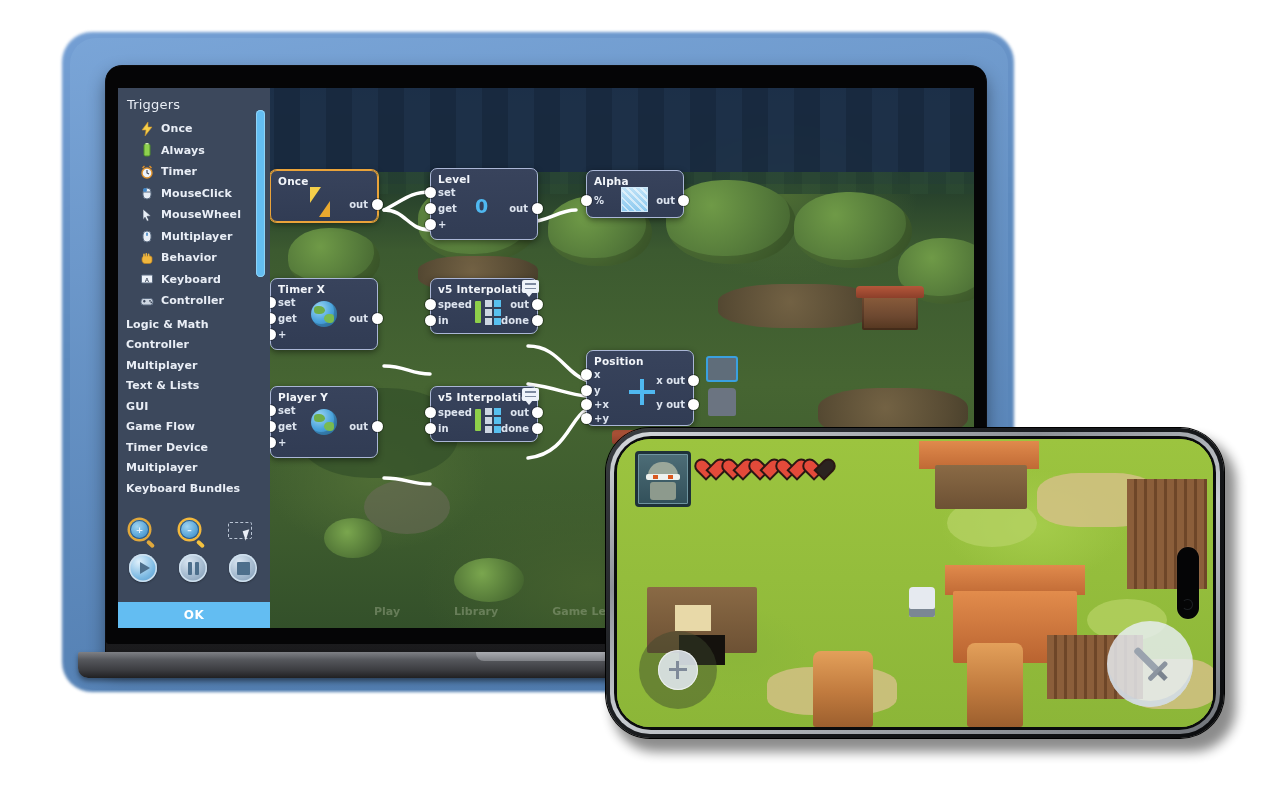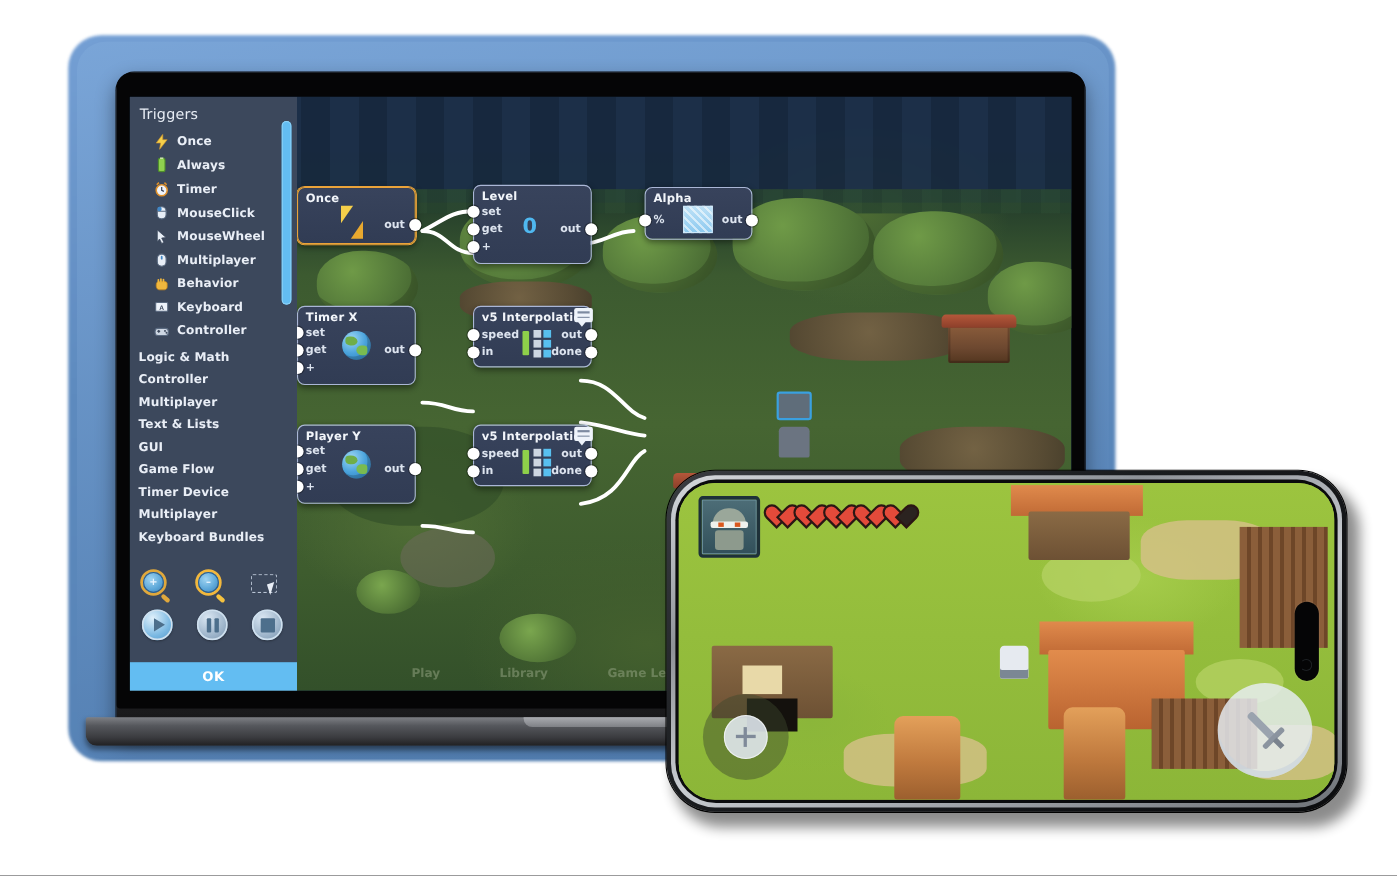--- a/index.html
+++ b/index.html
@@ -489,20 +489,39 @@
             <i class="on"></i>
         </div>
         <div class="port-label" style="right:8px;top:20px;">out</div>
         <div class="port-label" style="right:8px;top:36px;">done</div>
         <div class="port" style="left:-6px;top:20px;"></div>
         <div class="port" style="left:-6px;top:36px;"></div>
         <div class="port" style="right:-6px;top:20px;"></div>
         <div class="port" style="right:-6px;top:36px;"></div>
       </div>
 
+      <div class="node" style="left:468px;top:262px;width:108px;height:76px;">
+        <div class="node-title">Position</div>
+        <div class="port-label" style="left:7px;top:18px;">x</div>
+        <div class="port-label" style="left:7px;top:34px;">y</div>
+        <div class="port-label" style="left:7px;top:48px;">+x</div>
+        <div class="port-label" style="left:7px;top:62px;">+y</div>
+        <div class="move-arrows" style="position:absolute;left:40px;top:26px;">
+          <i class="h"></i>
+            <i class="v"></i>
+        </div>
+        <div class="port-label" style="right:8px;top:24px;">x out</div>
+        <div class="port-label" style="right:8px;top:48px;">y out</div>
+        <div class="port" style="left:-6px;top:18px;"></div>
+        <div class="port" style="left:-6px;top:34px;"></div>
+        <div class="port" style="left:-6px;top:48px;"></div>
+        <div class="port" style="left:-6px;top:62px;"></div>
+        <div class="port" style="right:-6px;top:24px;"></div>
+        <div class="port" style="right:-6px;top:48px;"></div>
+      </div>
 
       <div class="node" style="left:152px;top:298px;width:108px;height:72px;">
         <div class="node-title">Player Y</div>
         <div class="port-label" style="left:7px;top:18px;">set</div>
         <div class="port-label" style="left:7px;top:34px;">get</div>
         <div class="port-label" style="left:7px;top:50px;">+</div>
         <div class="globe" style="position:absolute;left:40px;top:22px;"></div>
         <div class="port-label" style="right:9px;top:34px;">out</div>
         <div class="port" style="left:-6px;top:18px;"></div>
         <div class="port" style="left:-6px;top:34px;"></div>

